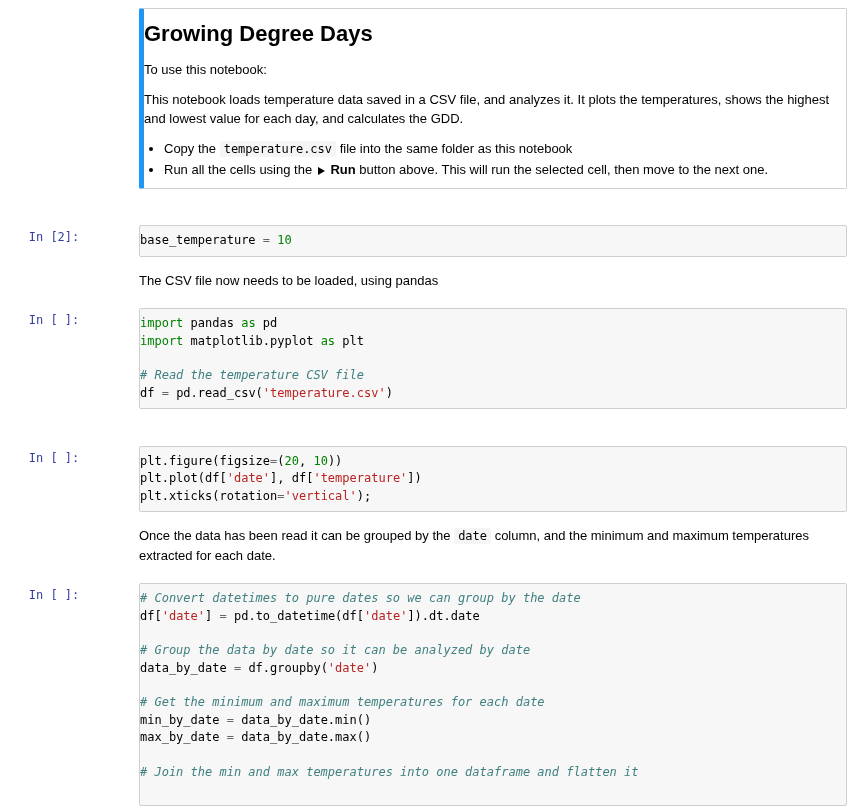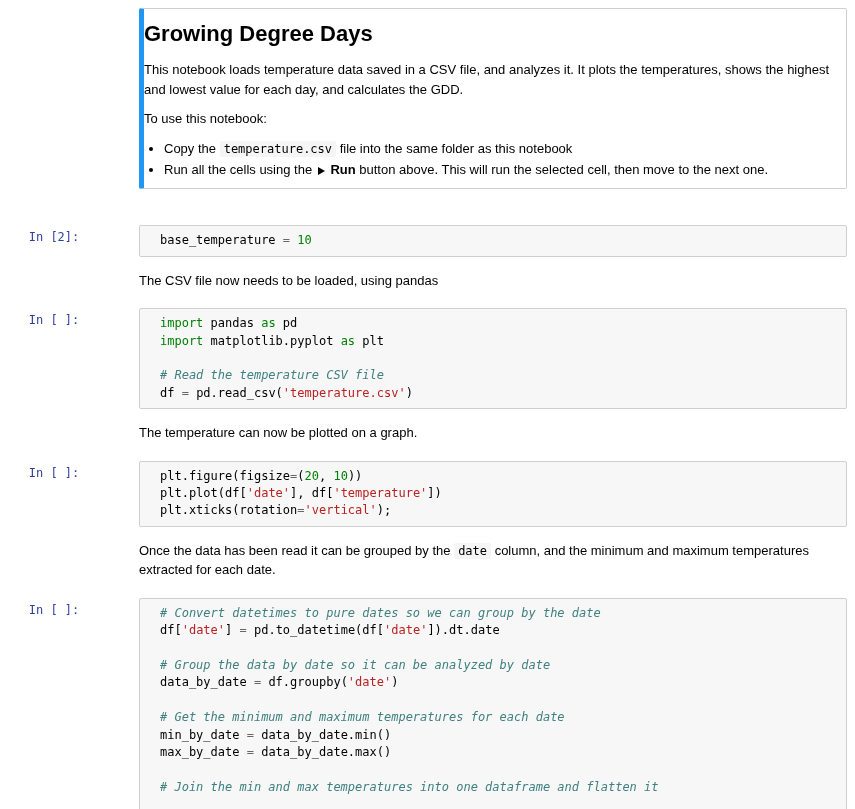--- a/index.html
+++ b/index.html
@@ -57,21 +57,21 @@
   .intro-box {
     border: 1px solid #cfcfcf;
     border-left: 5px solid #2196f3;
     padding: 10px 16px 12px 16px;
     border-radius: 2px;
   }
   .code-cell .content {
     border: 1px solid #cfcfcf;
     background: #f7f7f7;
     border-radius: 2px;
-    padding: 6px 20px;
+    padding: 6px 0;
   }
   pre.code {
     margin: 0;
     font-family: "SFMono-Regular", Menlo, Consolas, monospace;
     font-size: 12px;
     line-height: 1.45;
     white-space: pre;
     overflow-x: auto;
   }
   .kw { color: #008000; font-weight: normal; }
@@ -81,22 +81,22 @@
   .op { color: #666; }
   b { font-weight: 700; }
 </style>
 </head>
 <body>
 
 <div class="cell markdown-cell">
   <div class="prompt empty">.</div>
   <div class="content intro-box">
     <div class="heading">Growing Degree Days</div>
+    <div class="md-p">To use this notebook:</div>
     <div class="md-p">This notebook loads temperature data saved in a CSV file, and analyzes it. It plots the temperatures, shows the highest and lowest value for each day, and calculates the GDD.</div>
-    <div class="md-p">To use this notebook:</div>
     <ul class="md-ul">
       <li>
         <span>Copy the </span><span class="inline-code">temperature.csv</span><span> file into the same folder as this notebook</span>
       </li>
       <li>
         <span>Run all the cells using the </span><span class="run-icon"></span> <b>Run</b><span> button above. This will run the selected cell, then move to the next one.</span>
       </li>
     </ul>
   </div>
 </div>
@@ -125,23 +125,20 @@
 <pre class="code"><span class="kw">import</span><span> pandas </span><span class="kw">as</span><span> pd</span>
 <span class="kw">import</span><span> matplotlib.pyplot </span><span class="kw">as</span><span> plt</span>
 
 <span class="com"># Read the temperature CSV file</span>
 <span>df </span><span class="op">=</span><span> pd.read_csv(</span><span class="str">'temperature.csv'</span><span>)</span></pre>
   </div>
 </div>
 
 <div class="cell markdown-cell">
   <div class="prompt empty">.</div>
-  <div class="content">
-    <div class="md-p">The temperature can now be plotted on a graph.</div>
-  </div>
 </div>
 
 <div class="cell code-cell">
   <div class="prompt">In [ ]:</div>
   <div class="content">
 <pre class="code"><span>plt.figure(figsize</span><span class="op">=</span><span>(</span><span class="num">20</span><span>, </span><span class="num">10</span><span>))</span>
 <span>plt.plot(df[</span><span class="str">'date'</span><span>], df[</span><span class="str">'temperature'</span><span>])</span>
 <span>plt.xticks(rotation</span><span class="op">=</span><span class="str">'vertical'</span><span>);</span></pre>
   </div>
 </div>

